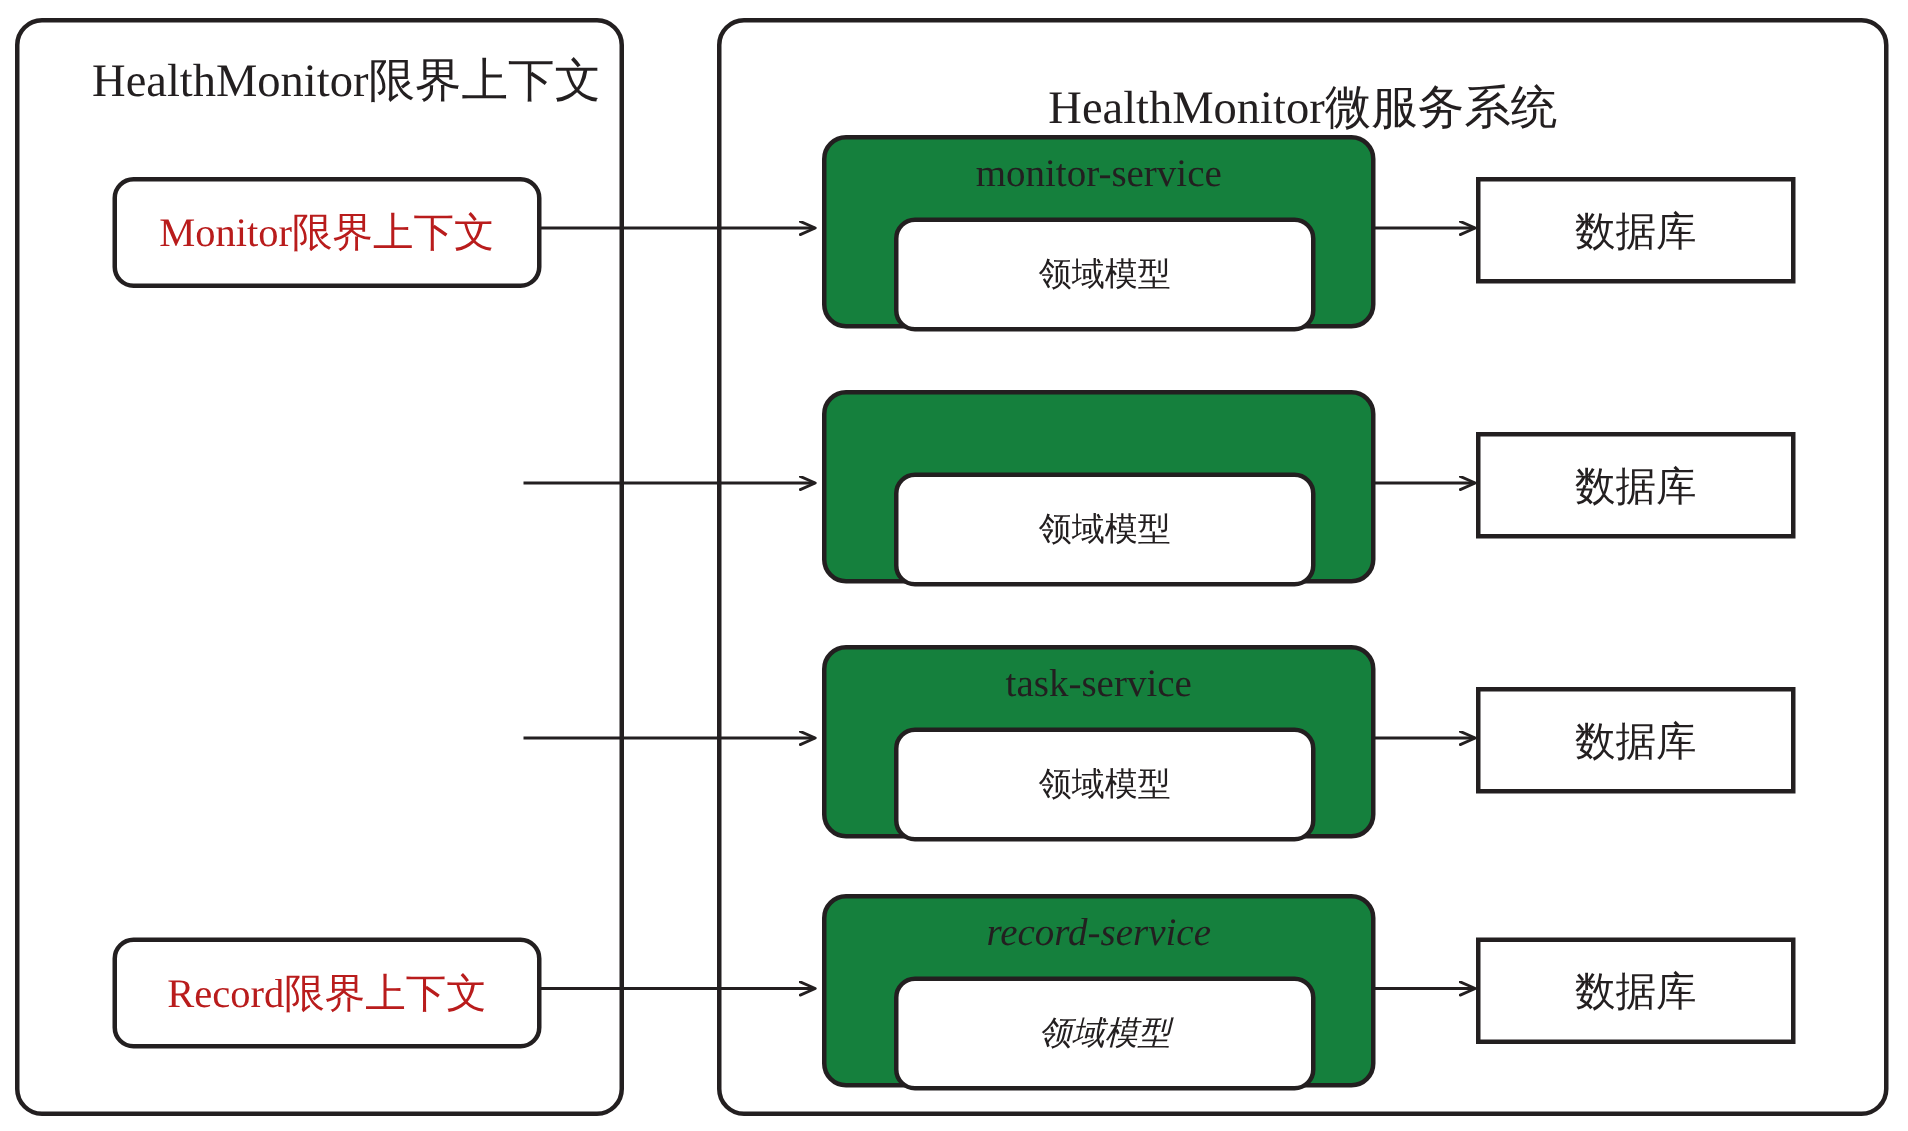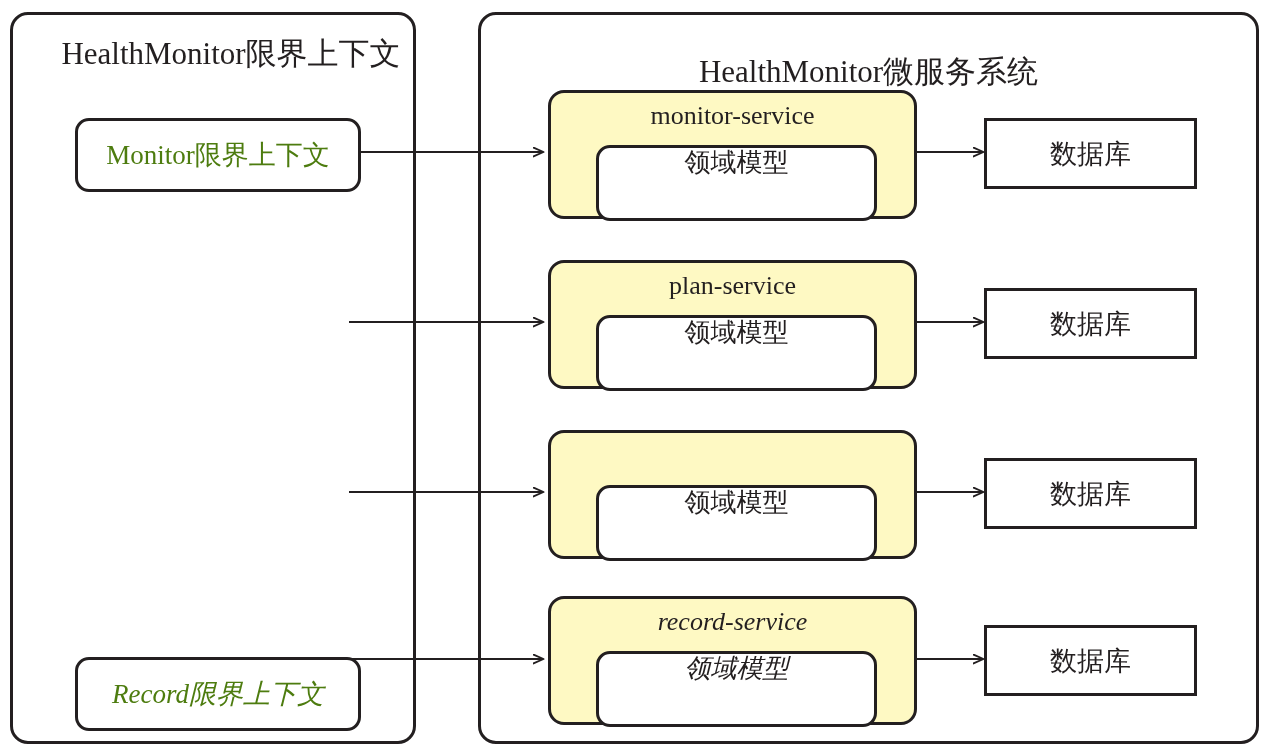--- a/index.html
+++ b/index.html
@@ -50,32 +50,32 @@
     height:74px;
     border:3px solid #231f20;
     border-radius:14px;
     display:flex;
     align-items:center;
     justify-content:center;
     background:#ffffff;
     font-size:27px;
     line-height:30px;
     white-space:nowrap;
-    color:#4d7c0f;
+    color:#b91c1c;
   }
 
   .svc-box{
     position:absolute;
     box-sizing:border-box;
     left:67px;
     width:369px;
     height:129px;
     border:3px solid #231f20;
     border-radius:16px;
-    background:#fef9c3;
+    background:#15803d;
   }
   .svc-name{
     position:absolute;
     left:0; right:0;
     top:8px;
     text-align:center;
     white-space:nowrap;
     font-size:26px;
     line-height:30px;
     color:#231f20;
@@ -84,24 +84,24 @@
     position:absolute;
     box-sizing:border-box;
     left:45px;
     top:52px;
     width:281px;
     height:76px;
     border:3px solid #231f20;
     border-radius:14px;
     background:#ffffff;
     display:flex;
-    align-items:flex-start;
+    align-items:center;
     justify-content:center;
     white-space:nowrap;
-    font-size:26px;
+    font-size:22px;
     line-height:30px;
     color:#231f20;
   }
 
   .db-box{
     position:absolute;
     box-sizing:border-box;
     left:503px;
     width:213px;
     height:71px;
@@ -141,49 +141,49 @@
       <line x1="913" y1="659" x2="983" y2="659" marker-end="url(#arrowhead)"></line>
     </g>
   </svg>
 
   <div class="panel" id="panel-left">
     <div class="panel-title">HealthMonitor限界上下文</div>
 
     <div class="ctx-box" style="top:103px;">
       <span>Monitor限界上下文</span>
     </div>
-    <div class="ctx-box" style="top:642px;font-style:italic;">
+    <div class="ctx-box" style="top:610px;">
       <span>Record限界上下文</span>
     </div>
   </div>
 
   <div class="panel" id="panel-right">
     <div class="panel-title">HealthMonitor微服务系统</div>
 
     <div class="svc-box" style="top:75px;">
       <div class="svc-name">monitor-service</div>
       <div class="dm-box">
         <span>领域模型</span>
       </div>
     </div>
     <div class="db-box" style="top:103px;">
       <span>数据库</span>
     </div>
 
     <div class="svc-box" style="top:245px;">
-      <div class="svc-name">plan-service</div>
       <div class="dm-box">
         <span>领域模型</span>
       </div>
     </div>
     <div class="db-box" style="top:273px;">
       <span>数据库</span>
     </div>
 
     <div class="svc-box" style="top:415px;">
+      <div class="svc-name">task-service</div>
       <div class="dm-box">
         <span>领域模型</span>
       </div>
     </div>
     <div class="db-box" style="top:443px;">
       <span>数据库</span>
     </div>
 
     <div class="svc-box" style="top:581px;font-style:italic;">
       <div class="svc-name">record-service</div>

